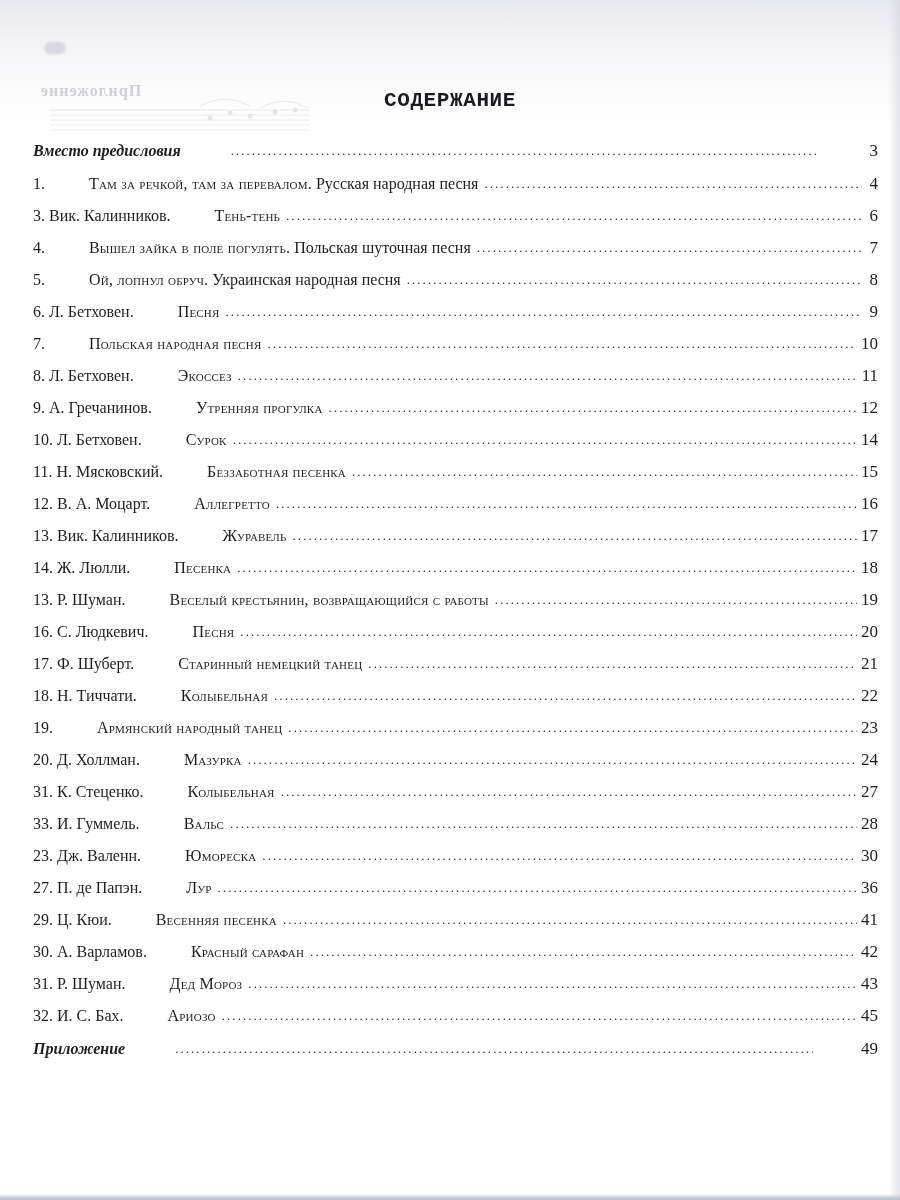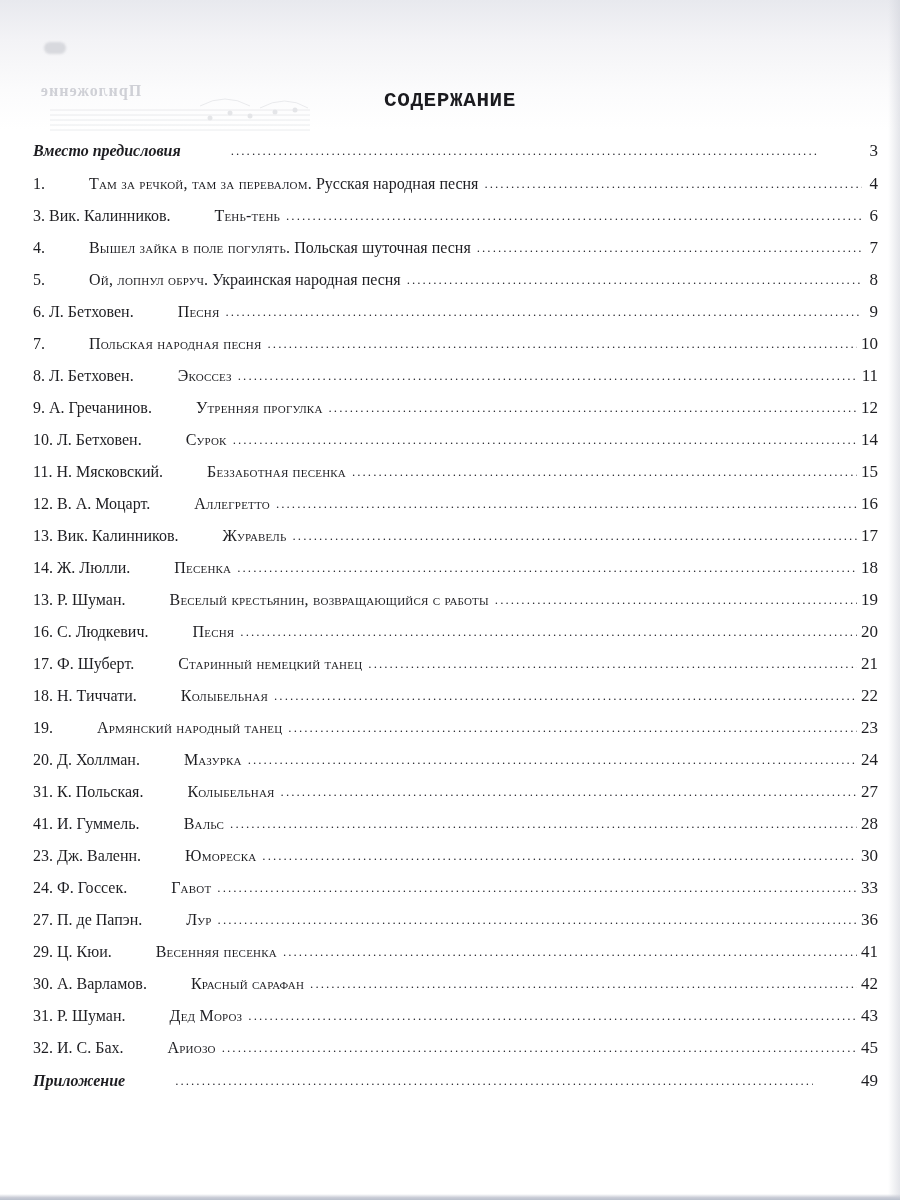--- a/index.html
+++ b/index.html
@@ -242,38 +242,33 @@
           <span class="entry"><span class="num">19.</span><span class="piece">Армянский народный танец</span></span>
           <span class="leader"></span>
           <span class="pg">23</span>
         </div>
         <div class="row">
           <span class="entry"><span class="num">20.</span><span class="author">Д. Холлман.</span> <span class="piece">Мазурка</span></span>
           <span class="leader"></span>
           <span class="pg">24</span>
         </div>
         <div class="row">
-          <span class="entry"><span class="num">31.</span><span class="author">К. Польская.</span> <span class="piece">Колыбельная</span></span>
+          <span class="entry"><span class="num">31.</span><span class="author">К. Стеценко.</span> <span class="piece">Колыбельная</span></span>
           <span class="leader"></span>
           <span class="pg">27</span>
         </div>
         <div class="row">
-          <span class="entry"><span class="num">41.</span><span class="author">И. Гуммель.</span> <span class="piece">Вальс</span></span>
+          <span class="entry"><span class="num">33.</span><span class="author">И. Гуммель.</span> <span class="piece">Вальс</span></span>
           <span class="leader"></span>
           <span class="pg">28</span>
         </div>
         <div class="row">
           <span class="entry"><span class="num">23.</span><span class="author">Дж. Валенн.</span> <span class="piece">Юмореска</span></span>
           <span class="leader"></span>
           <span class="pg">30</span>
-        </div>
-        <div class="row">
-          <span class="entry"><span class="num">24.</span><span class="author">Ф. Госсек.</span> <span class="piece">Гавот</span></span>
-          <span class="leader"></span>
-          <span class="pg">33</span>
         </div>
         <div class="row">
           <span class="entry"><span class="num">27.</span><span class="author">П. де Папэн.</span> <span class="piece">Лур</span></span>
           <span class="leader"></span>
           <span class="pg">36</span>
         </div>
         <div class="row">
           <span class="entry"><span class="num">29.</span><span class="author">Ц. Кюи.</span> <span class="piece">Весенняя песенка</span></span>
           <span class="leader"></span>
           <span class="pg">41</span>

